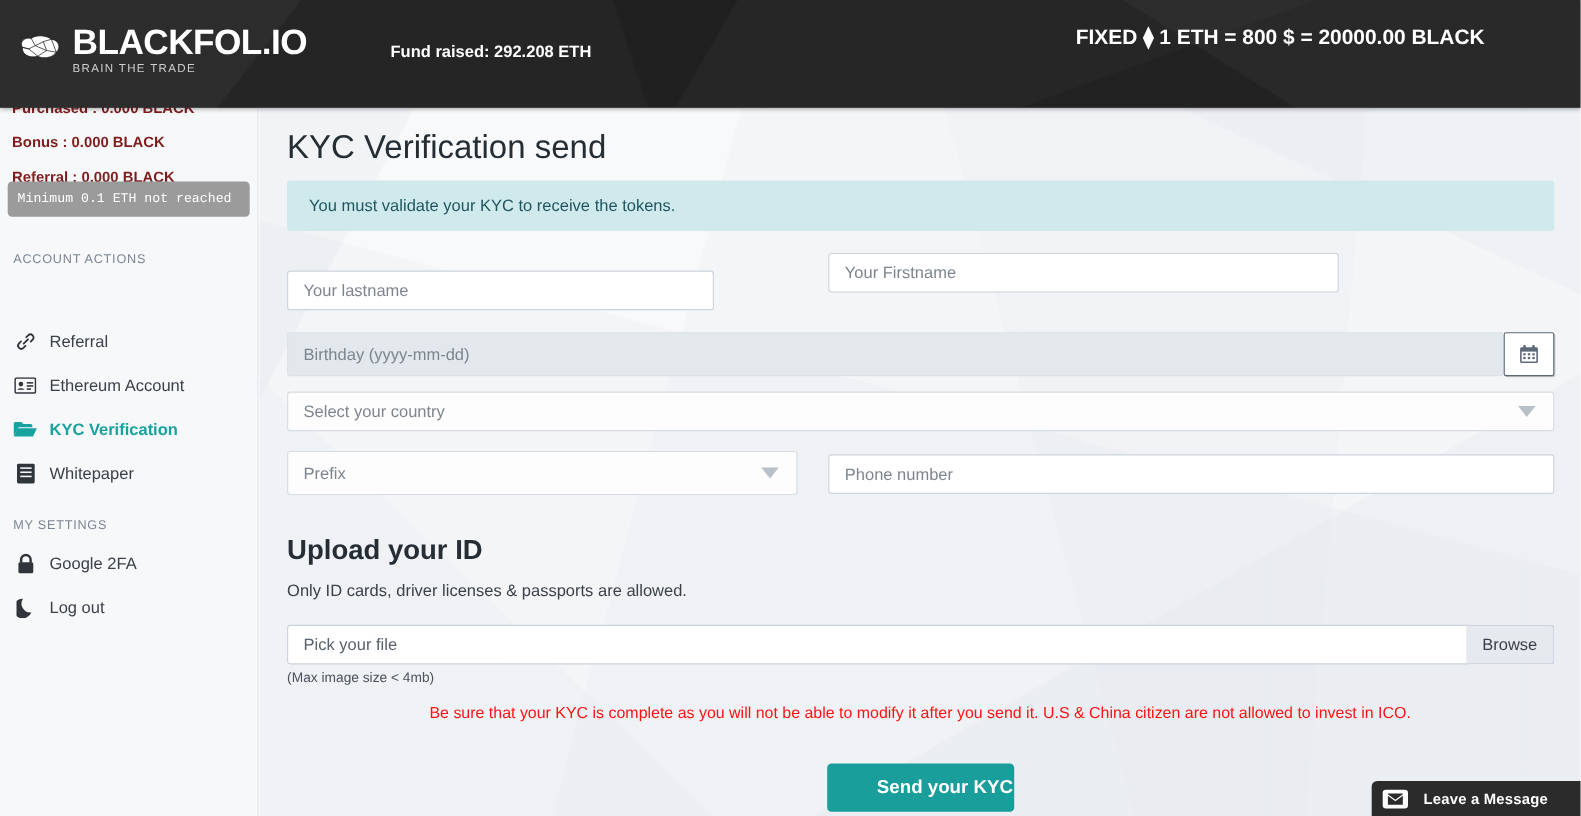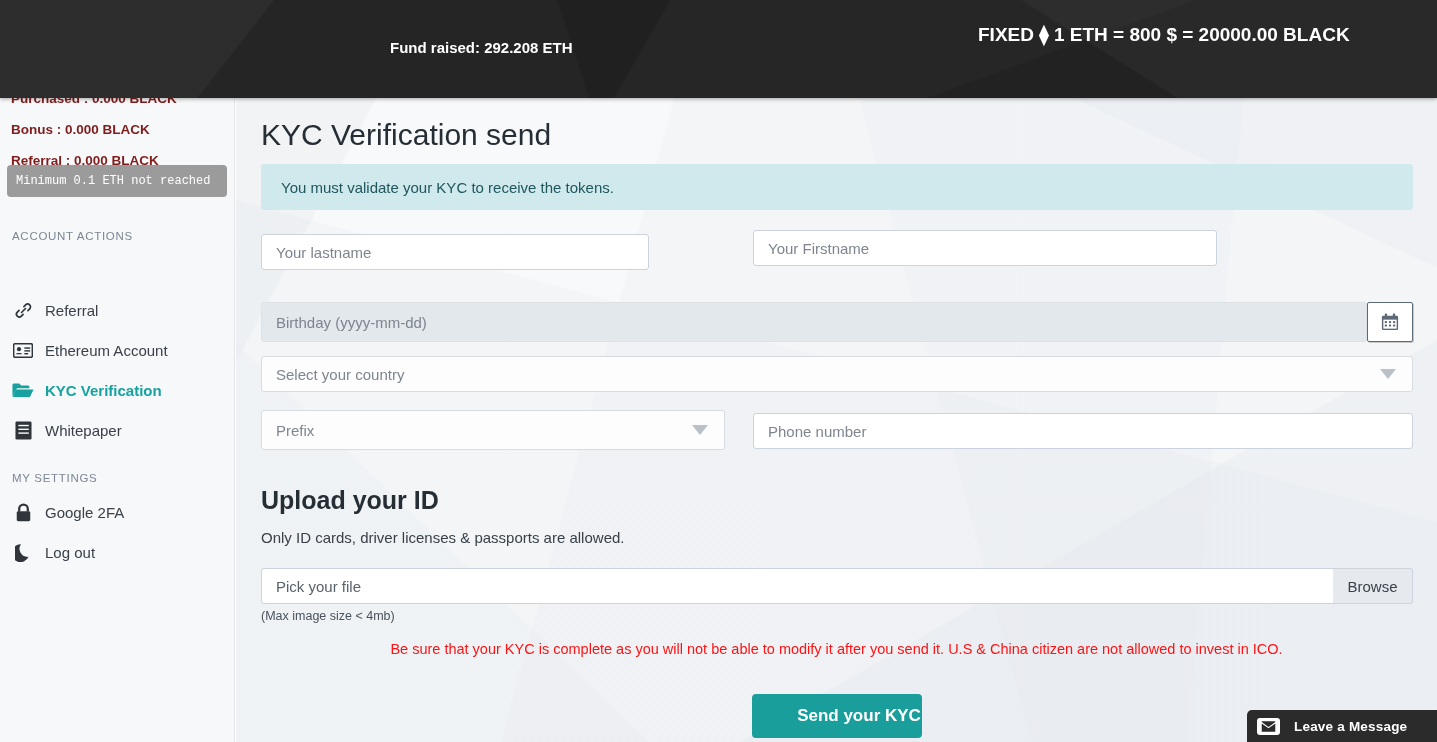--- a/index.html
+++ b/index.html
@@ -31,21 +31,21 @@
   .brain-icon { width: 44px; height: 30px; margin-right: 9px; margin-top: 6px; }
   .logo-text { line-height: 1; }
   .logo-title {
     color: #ffffff; font-size: 32px; font-weight: bold; letter-spacing: -0.5px;
     font-family: "Liberation Sans", sans-serif;
   }
   .logo-sub {
     color: #cfcfcf; font-size: 10.5px; letter-spacing: 1.2px; margin-top: 3px;
   }
   .fund-raised {
-    position: absolute; left: 390px; top: 39px;
+    position: absolute; left: 355px; top: 39px;
     color: #ffffff; font-size: 15px; font-weight: bold;
   }
   .fixed-rate {
     position: absolute; left: 978px; top: 20px; width: 430px;
     color: #ffffff; font-size: 19px; font-weight: bold; line-height: 29px;
   }
 
   
   .sidebar {
     position: absolute; left: 0; top: 88px; width: 235px; height: 654px;
@@ -115,21 +115,21 @@
     display: flex; align-items: center; padding-left: 20px;
     font-size: 15px;
   }
   .fld {
     position: absolute; background: #ffffff; border: 1px solid #ccd3dc;
     border-radius: 3px; font-size: 15px; color: #59616b;
     padding: 0 14px; font-family: "Liberation Sans", sans-serif;
     outline: none;
   }
   .fld::placeholder { color: #7e858f; opacity: 1; }
-  .f-last  { left: 25px;  top: 136px; width: 388px; height: 36px; }
+  .f-last  { left: 25px;  top: 148px; width: 388px; height: 36px; }
   .f-first { left: 517px; top: 132px; width: 464px; height: 36px; }
   .f-bday  { left: 25px;  top: 204px; width: 1106px; height: 40px;
              background: #e3e8ec; border: 1px solid #dde2e7; }
   .btn-cal {
     position: absolute; left: 1131px; top: 204px; width: 46px; height: 40px;
     background: #ffffff; border: 1px solid #5d6977; border-radius: 2px;
     display: flex; align-items: center; justify-content: center;
     box-shadow: 1px 1px 0 rgba(0,0,0,.18); cursor: pointer;
   }
   .f-country {
@@ -195,20 +195,39 @@
   }
   .chat-label {
     color: #ffffff; font-size: 13.5px; font-weight: bold; margin-left: 14px;
     letter-spacing: 0.2px;
   }
 </style>
 </head>
 <body>
 
 <div class="topbar">
+  <div class="logo-wrap">
+    <svg class="brain-icon" viewBox="0 0 60 40">
+      <path d="M10 20 C6 13 13 7 21 9 C27 4 40 5 46 10 C56 11 58 22 52 26 C48 33 36 35 29 31 C19 34 9 29 10 20 Z" fill="#ffffff" stroke="#1c1c1c" stroke-width="1"></path>
+      <g stroke="#1c1c1c" stroke-width="0.9" fill="none">
+        <path d="M21 9 L26 18 L18 22 L10 20"></path>
+          <path d="M26 18 L36 13 L46 10"></path>
+        <path d="M36 13 L40 24 L29 31"></path>
+          <path d="M40 24 L52 26"></path>
+        <path d="M26 18 L40 24"></path>
+          <path d="M18 22 L29 31"></path>
+        <path d="M46 10 L52 26"></path>
+          <path d="M10 20 L18 22"></path>
+      </g>
+    </svg>
+    <div class="logo-text">
+      <div class="logo-title">BLACKFOL.IO</div>
+      <div class="logo-sub">BRAIN THE TRADE</div>
+    </div>
+  </div>
   <div class="fund-raised">Fund raised: 292.208 ETH</div>
   <div class="fixed-rate">FIXED ⧫ 1 ETH = 800 $ = 20000.00 BLACK</div>
 </div>
 
 <div class="sidebar">
   <div class="balance-line bal-0">Purchased : 0.000 BLACK</div>
   <div class="balance-line bal-1">Bonus : 0.000 BLACK</div>
   <div class="balance-line bal-2">Referral : 0.000 BLACK</div>
 
   <button class="min-btn">Minimum 0.1 ETH not reached</button>

